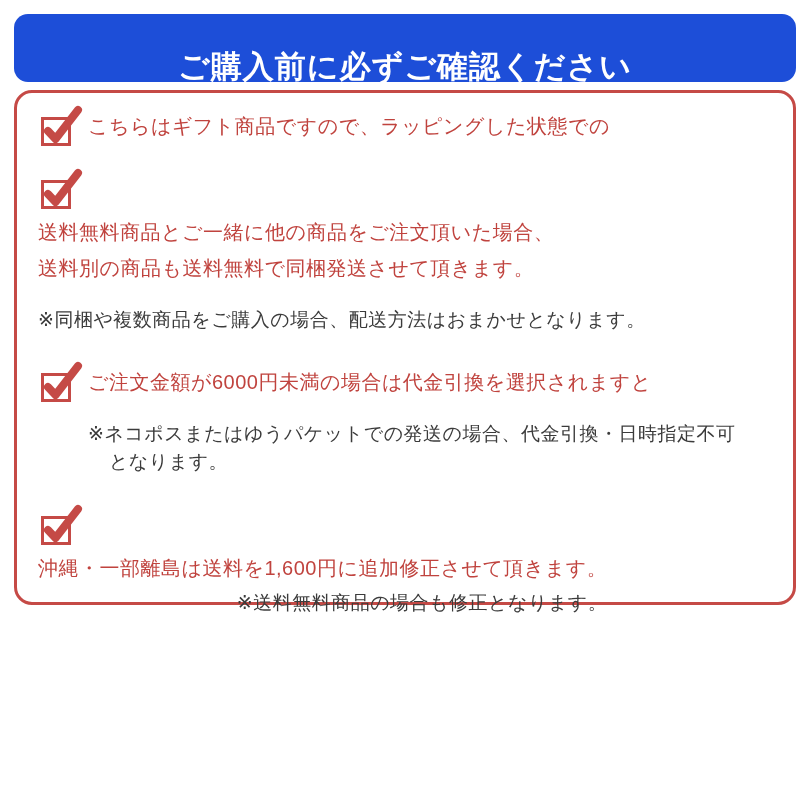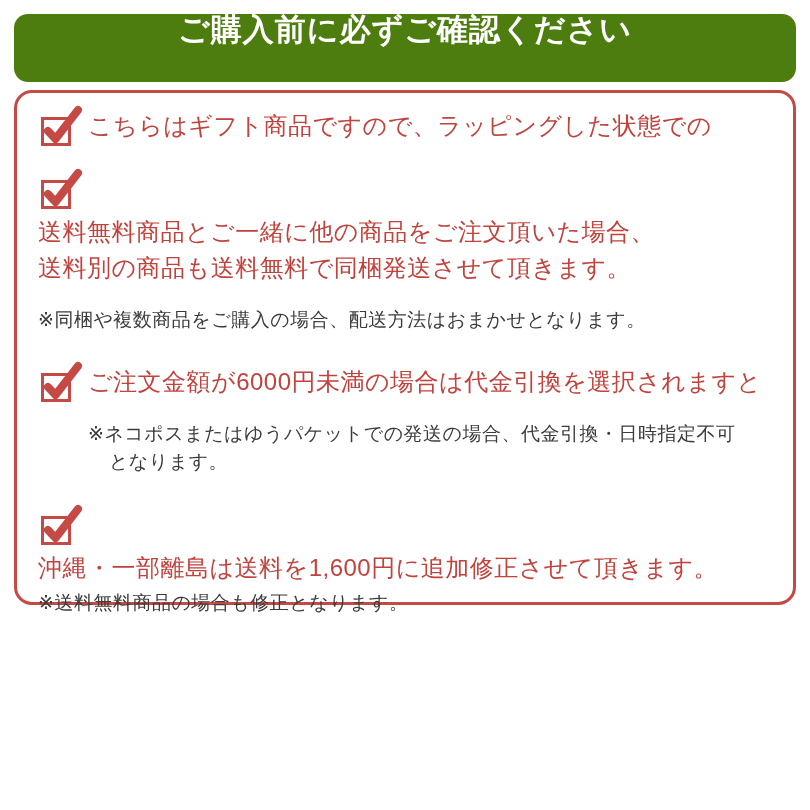--- a/index.html
+++ b/index.html
@@ -15,24 +15,24 @@
     background: #ffffff;
     overflow: hidden;
   }
   
   .banner {
     position: absolute;
     left: 14px;
     top: 14px;
     width: 782px;
     height: 68px;
-    background: #4d7c0f;
+    background: #1d4ed8;
     border-radius: 14px;
     display: flex;
-    align-items: flex-start;
+    align-items: flex-end;
     justify-content: center;
   }
   .banner-title {
     color: #ffffff;
     font-size: 31px;
     font-weight: bold;
     letter-spacing: 1px;
     line-height: 1;
     margin: 0;
   }
@@ -63,34 +63,34 @@
     flex: 0 0 46px;
     width: 46px;
     height: 44px;
     margin-top: -3px;
     margin-right: 4px;
   }
   .cb svg { display: block; }
   .item-body { flex: 1 1 auto; }
   .red-line {
     color: #c0433e;
-    font-size: 24px;
+    font-size: 20px;
     line-height: 36px;
     letter-spacing: 0.5px;
     white-space: nowrap;
   }
   .note {
     color: #3b3b3b;
     font-size: 19px;
     line-height: 28px;
     letter-spacing: 0.5px;
     white-space: nowrap;
   }
   .note-first { margin-top: 20px; }
-  .note-only  { margin-top: 3px; }
+  .note-only  { margin-top: 3px; text-align: right; }
   .note.indent { padding-left: 1.1em; }
 </style>
 </head>
 <body>
 
 <div class="stage">
 
   <div class="banner">
     <h1 class="banner-title">ご購入前に必ずご確認ください</h1>
   </div>

